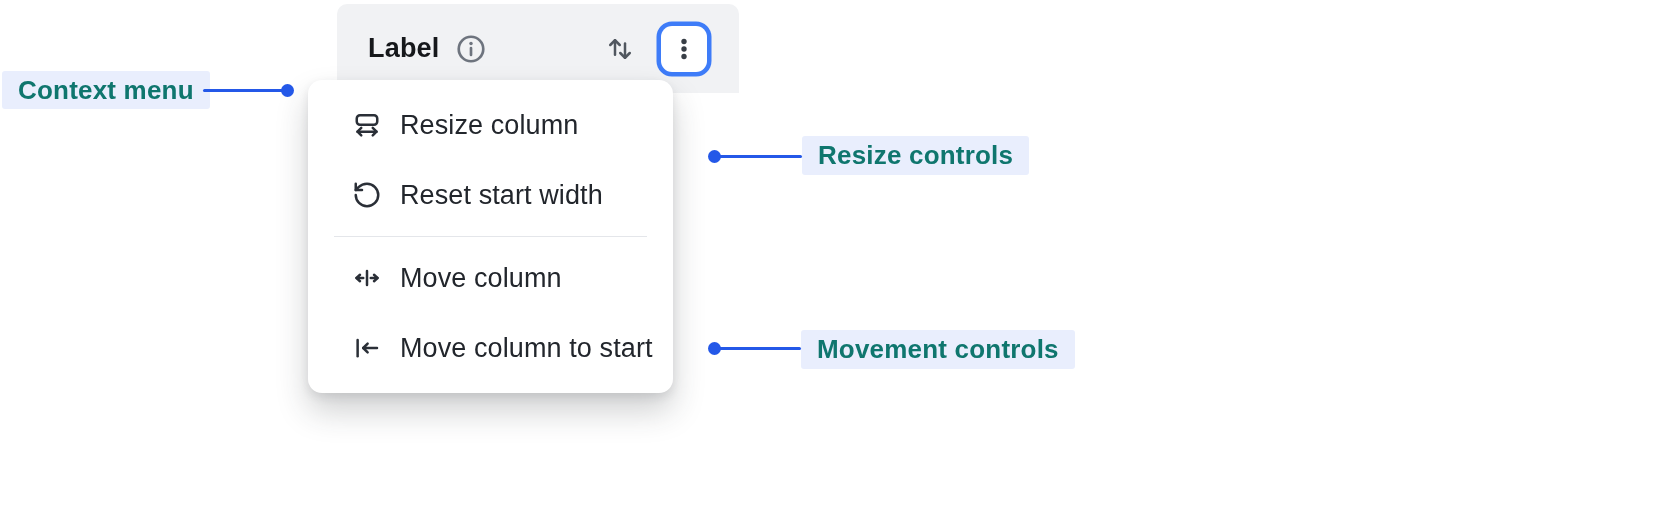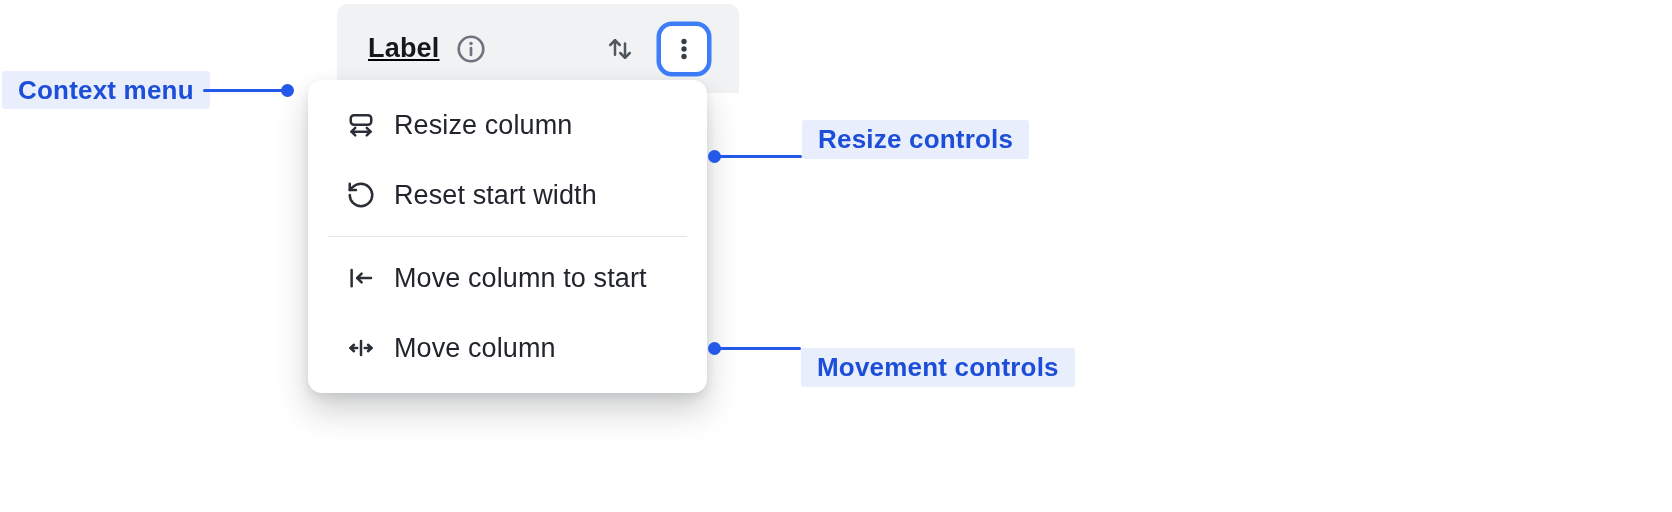--- a/index.html
+++ b/index.html
@@ -13,66 +13,65 @@
 
   
   .col-header{
     position:absolute;left:337px;top:4px;width:402px;height:89px;
     background:#F1F2F4;
     border-radius:10px 10px 0 0;
     box-sizing:border-box;
     display:flex;align-items:center;
     padding:0 32px 0 31px;
     z-index:1;
-    text-decoration:underline;
   }
   .col-header .hlabel{
     font-size:27px;font-weight:700;color:#16181B;letter-spacing:.2px;
   }
   .icon{display:inline-flex;align-items:center;justify-content:center;flex:0 0 auto;}
   .info-ic{margin-left:15px;color:#6E747E;}
   .sort-ic{margin-left:auto;margin-right:26px;color:#51575F;}
   .kebab-btn{
     width:46px;height:46px;background:#ffffff;border:none;
     border-radius:11px;
     box-shadow:0 0 0 4.5px #3E7CF8;
     display:flex;align-items:center;justify-content:center;
     cursor:pointer;padding:0;color:#383E46;
   }
 
   
   .menu{
-    position:absolute;left:308px;top:80px;width:399px;
+    position:absolute;left:308px;top:80px;width:365px;
     background:#FFFFFF;border-radius:14px;
-    padding:10px 6px;box-sizing:border-box;
+    padding:10px 12px;box-sizing:border-box;
     box-shadow:0 18px 32px rgba(40,44,52,.22), 0 4px 10px rgba(40,44,52,.10);
     z-index:2;
     text-align:center;
   }
   .menu-item{
     height:70px;display:flex;align-items:center;
     padding:0 20px 0 32px;gap:18px;cursor:pointer;
   }
   .menu-item .mi-icon{color:#2A2F37;}
   .menu-item .mi-label{
     font-size:27px;color:#22262C;letter-spacing:.1px;white-space:nowrap;
   }
   .menu-divider{height:1px;background:#E4E6EA;margin:6px 14px;}
 
   
   .pill{
     position:absolute;height:39px;line-height:39px;
-    background:#E9EEFD;color:#1d4ed8;
+    background:#E9EEFD;color:#0f766e;
     border-radius:3px;padding:0 16px;
     font-size:26px;font-weight:600;letter-spacing:.2px;
     white-space:nowrap;z-index:3;
   }
   .pill-context{left:2px;top:71px;height:38px;line-height:38px;}
-  .pill-resize{left:802px;top:120px;text-align:right;}
-  .pill-movement{left:801px;top:348px;}
+  .pill-resize{left:802px;top:136px;text-align:right;}
+  .pill-movement{left:801px;top:330px;}
 
   
   .conn-line{position:absolute;height:3px;background:#2458E8;border-radius:2px;z-index:3;}
   .conn-dot{position:absolute;width:13px;height:13px;border-radius:50%;background:#2458E8;z-index:4;}
   .line-context{left:203px;top:89px;width:85px;}
   .dot-context{left:281px;top:84px;}
   .line-resize{left:714px;top:155px;width:88px;}
   .dot-resize{left:708px;top:150px;}
   .line-movement{left:714px;top:347px;width:87px;}
   .dot-movement{left:708px;top:342px;}
@@ -137,39 +136,39 @@
         </svg>
       </span>
       <span class="mi-label">Reset start width</span>
     </div>
 
     <div class="menu-divider"></div>
 
     <div class="menu-item">
       <span class="icon mi-icon">
         <svg width="30" height="30" viewBox="0 0 24 24" fill="none" stroke="currentColor" stroke-width="2" stroke-linecap="round" stroke-linejoin="round">
-          <path d="M4.5 5.5v13"></path>
-          <path d="M20 12H9"></path>
-          <path d="M12.5 8.5 9 12l3.5 3.5"></path>
-        </svg>
-      </span>
-      <span class="mi-label">Move column to start</span>
-    </div>
-
-    <div class="menu-item">
-      <span class="icon mi-icon">
-        <svg width="30" height="30" viewBox="0 0 24 24" fill="none" stroke="currentColor" stroke-width="2" stroke-linecap="round" stroke-linejoin="round">
           <path d="M12 6.4v11.2"></path>
           <path d="M9 12H3.6"></path>
           <path d="M6.4 9.4 3.6 12l2.8 2.6"></path>
           <path d="M15 12h5.4"></path>
           <path d="M17.6 9.4 20.4 12l-2.8 2.6"></path>
         </svg>
       </span>
       <span class="mi-label">Move column</span>
+    </div>
+
+    <div class="menu-item">
+      <span class="icon mi-icon">
+        <svg width="30" height="30" viewBox="0 0 24 24" fill="none" stroke="currentColor" stroke-width="2" stroke-linecap="round" stroke-linejoin="round">
+          <path d="M4.5 5.5v13"></path>
+          <path d="M20 12H9"></path>
+          <path d="M12.5 8.5 9 12l3.5 3.5"></path>
+        </svg>
+      </span>
+      <span class="mi-label">Move column to start</span>
     </div>
 
 
   </div>
 
   <div class="pill pill-context">Context menu</div>
   <div class="conn-line line-context"></div>
   <div class="conn-dot dot-context"></div>
 
   <div class="pill pill-resize">Resize controls</div>

